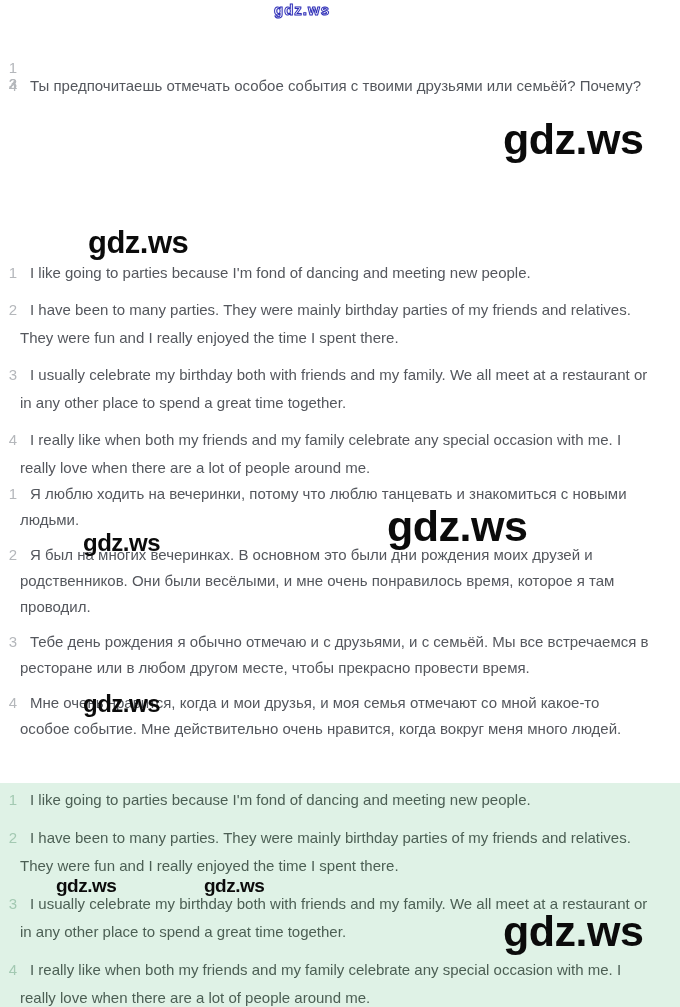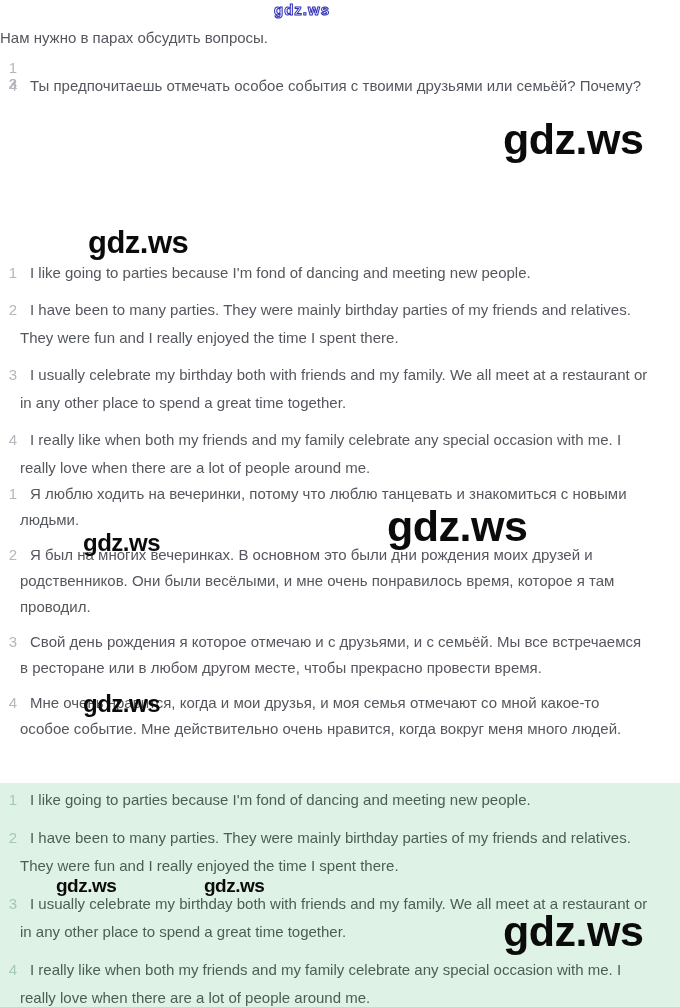--- a/index.html
+++ b/index.html
@@ -65,21 +65,20 @@
   .wm-g{left:204px;top:876px;font-size:19px;}
   .wm-h{left:503px;top:910px;font-size:43px;}
 </style>
 </head>
 <body>
 
 <div class="page">
 
   <div class="wm wm-top">gdz.ws</div>
 
-  <p class="intro">Нам нужно в парах обсудить вопросы.</p>
 
   <ol class="list questions">
     <li>
       <span class="num">1</span>
     </li>
     <li>
       <span class="num">2</span>
     </li>
     <li>
       <span class="num">3</span>
@@ -113,21 +112,21 @@
     <li>
       <span class="num">1</span>
       <span>Я люблю ходить на вечеринки, потому что люблю танцевать и знакомиться с новыми людьми.</span>
     </li>
     <li>
       <span class="num">2</span>
       <span>Я был на многих вечеринках. В основном это были дни рождения моих друзей и родственников. Они были весёлыми, и мне очень понравилось время, которое я там проводил.</span>
     </li>
     <li>
       <span class="num">3</span>
-      <span>Свой день рождения я которое отмечаю и с друзьями, и с семьёй. Мы все встречаемся в ресторане или в любом другом месте, чтобы прекрасно провести время.</span>
+      <span>Тебе день рождения я обычно отмечаю и с друзьями, и с семьёй. Мы все встречаемся в ресторане или в любом другом месте, чтобы прекрасно провести время.</span>
     </li>
     <li>
       <span class="num">4</span>
       <span>Мне очень нравится, когда и мои друзья, и моя семья отмечают со мной какое-то особое событие. Мне действительно очень нравится, когда вокруг меня много людей.</span>
     </li>
   </ol>
 
   <div class="green-block">
     <ol class="list answers-green">
       <li>

